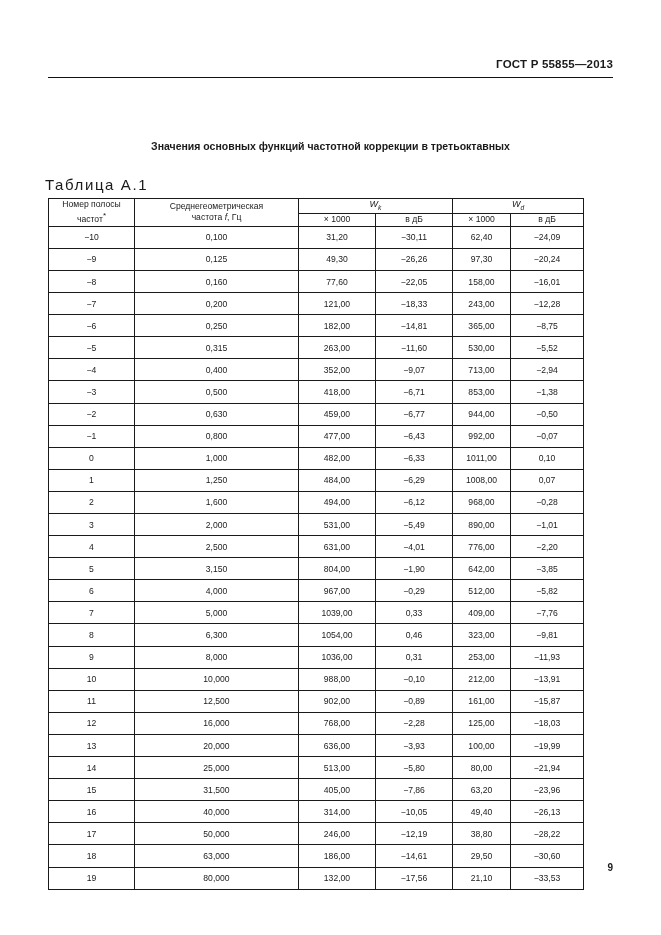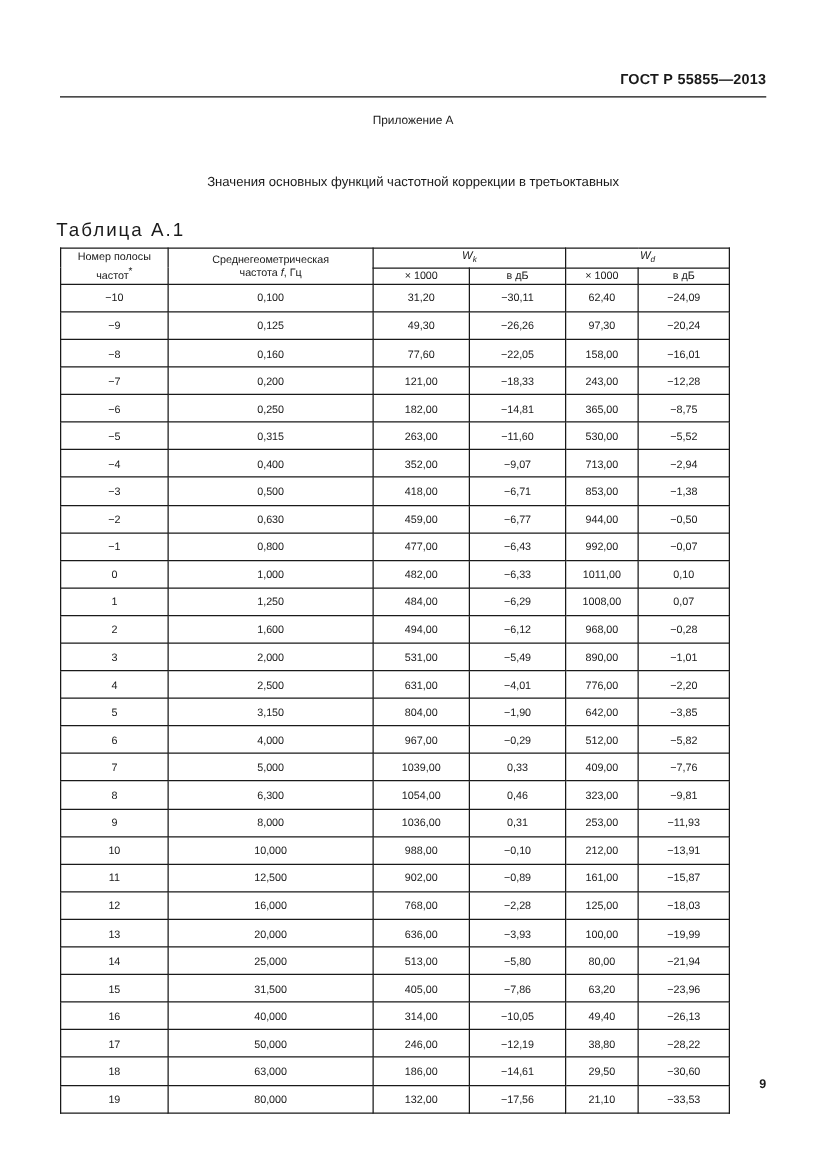--- a/index.html
+++ b/index.html
@@ -53,21 +53,21 @@
   }
   .appendix .line2 { }
 
   .doc-title {
     position: absolute;
     top: 139px;
     left: 110px;
     width: 441px;
     text-align: center;
     font-size: 10.5px;
-    font-weight: normal;
+    font-weight: bold;
     line-height: 15px;
   }
 
   .table-caption {
     position: absolute;
     top: 176px;
     left: 45px;
     font-size: 15px;
     letter-spacing: 1.6px;
     white-space: nowrap;
@@ -137,21 +137,20 @@
 </style>
 </head>
 <body>
 
 <div class="page-header">
   <div class="std-code">ГОСТ Р 55855—2013</div>
   <div class="rule"></div>
 </div>
 
 <div class="appendix">
-  <div>Приложение А</div>
 </div>
 
 <div class="doc-title">
   <div>Значения основных функций частотной коррекции в третьоктавных</div>
 </div>
 
 <div class="table-caption">Таблица А.1</div>
 
 <div class="tbl-wrap">
   <table class="gost">

